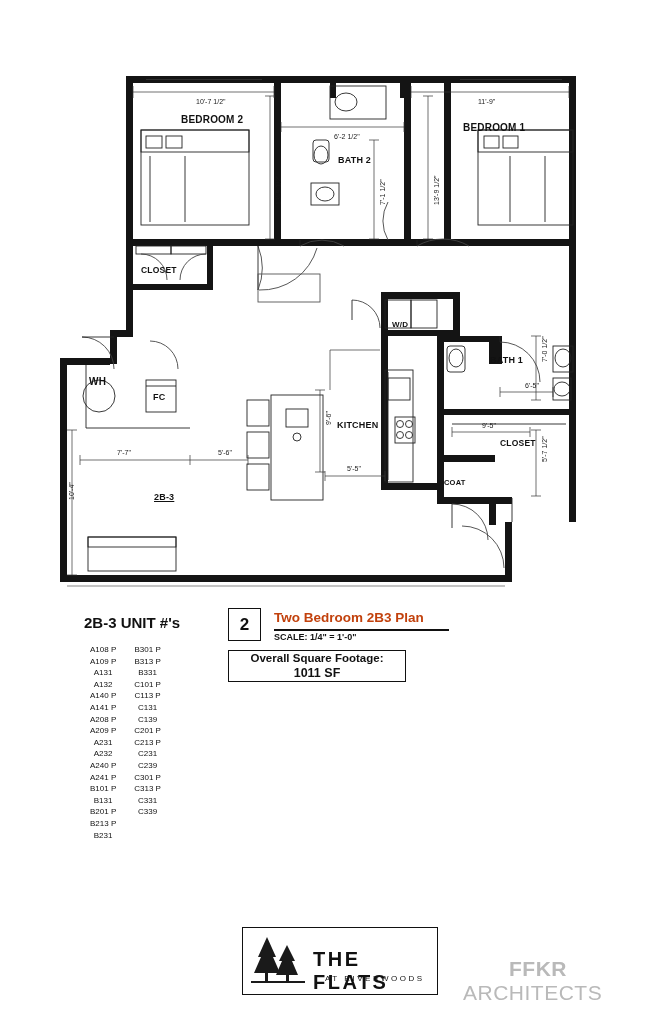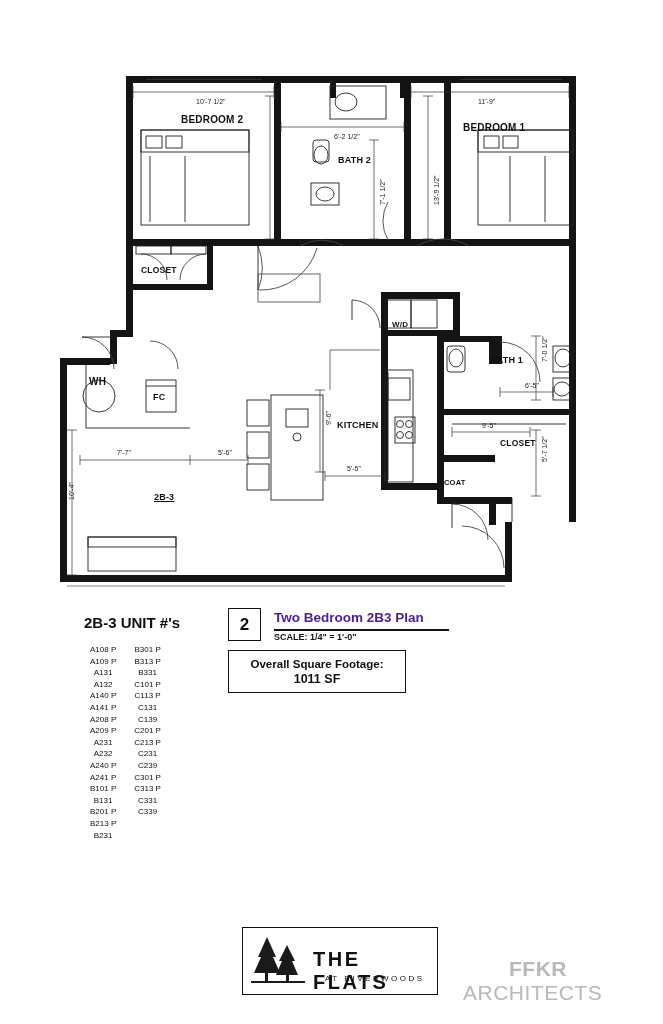--- a/index.html
+++ b/index.html
@@ -75,39 +75,39 @@
     width: 33px; height: 33px;
     border: 1.5px solid #111;
     display: flex; align-items: center; justify-content: center;
     font-size: 17px; font-weight: bold; color: #111;
   }
   .plan-name {
     position: absolute;
     left: 262px; top: 10px;
     font-size: 13.5px;
     font-weight: bold;
-    color: #4c1d95;
+    color: #c2410c;
   }
   .plan-name-rule {
     position: absolute;
     left: 262px; top: 29px;
     width: 175px; height: 1.5px;
     background: #111;
   }
   .plan-scale {
     position: absolute;
     left: 262px; top: 32px;
     font-size: 9px;
     font-weight: bold;
     color: #111;
   }
   .sqft-box {
     position: absolute;
     left: 216px; top: 50px;
-    width: 178px; height: 43px;
+    width: 178px; height: 32px;
     border: 1.2px solid #111;
     display: flex; flex-direction: column;
     align-items: center; justify-content: center;
     gap: 2px;
   }
   .sqft-line1 { font-size: 11.5px; font-weight: bold; color: #111; }
   .sqft-line2 { font-size: 12.5px; font-weight: bold; color: #111; }
 
   
   #footer {

